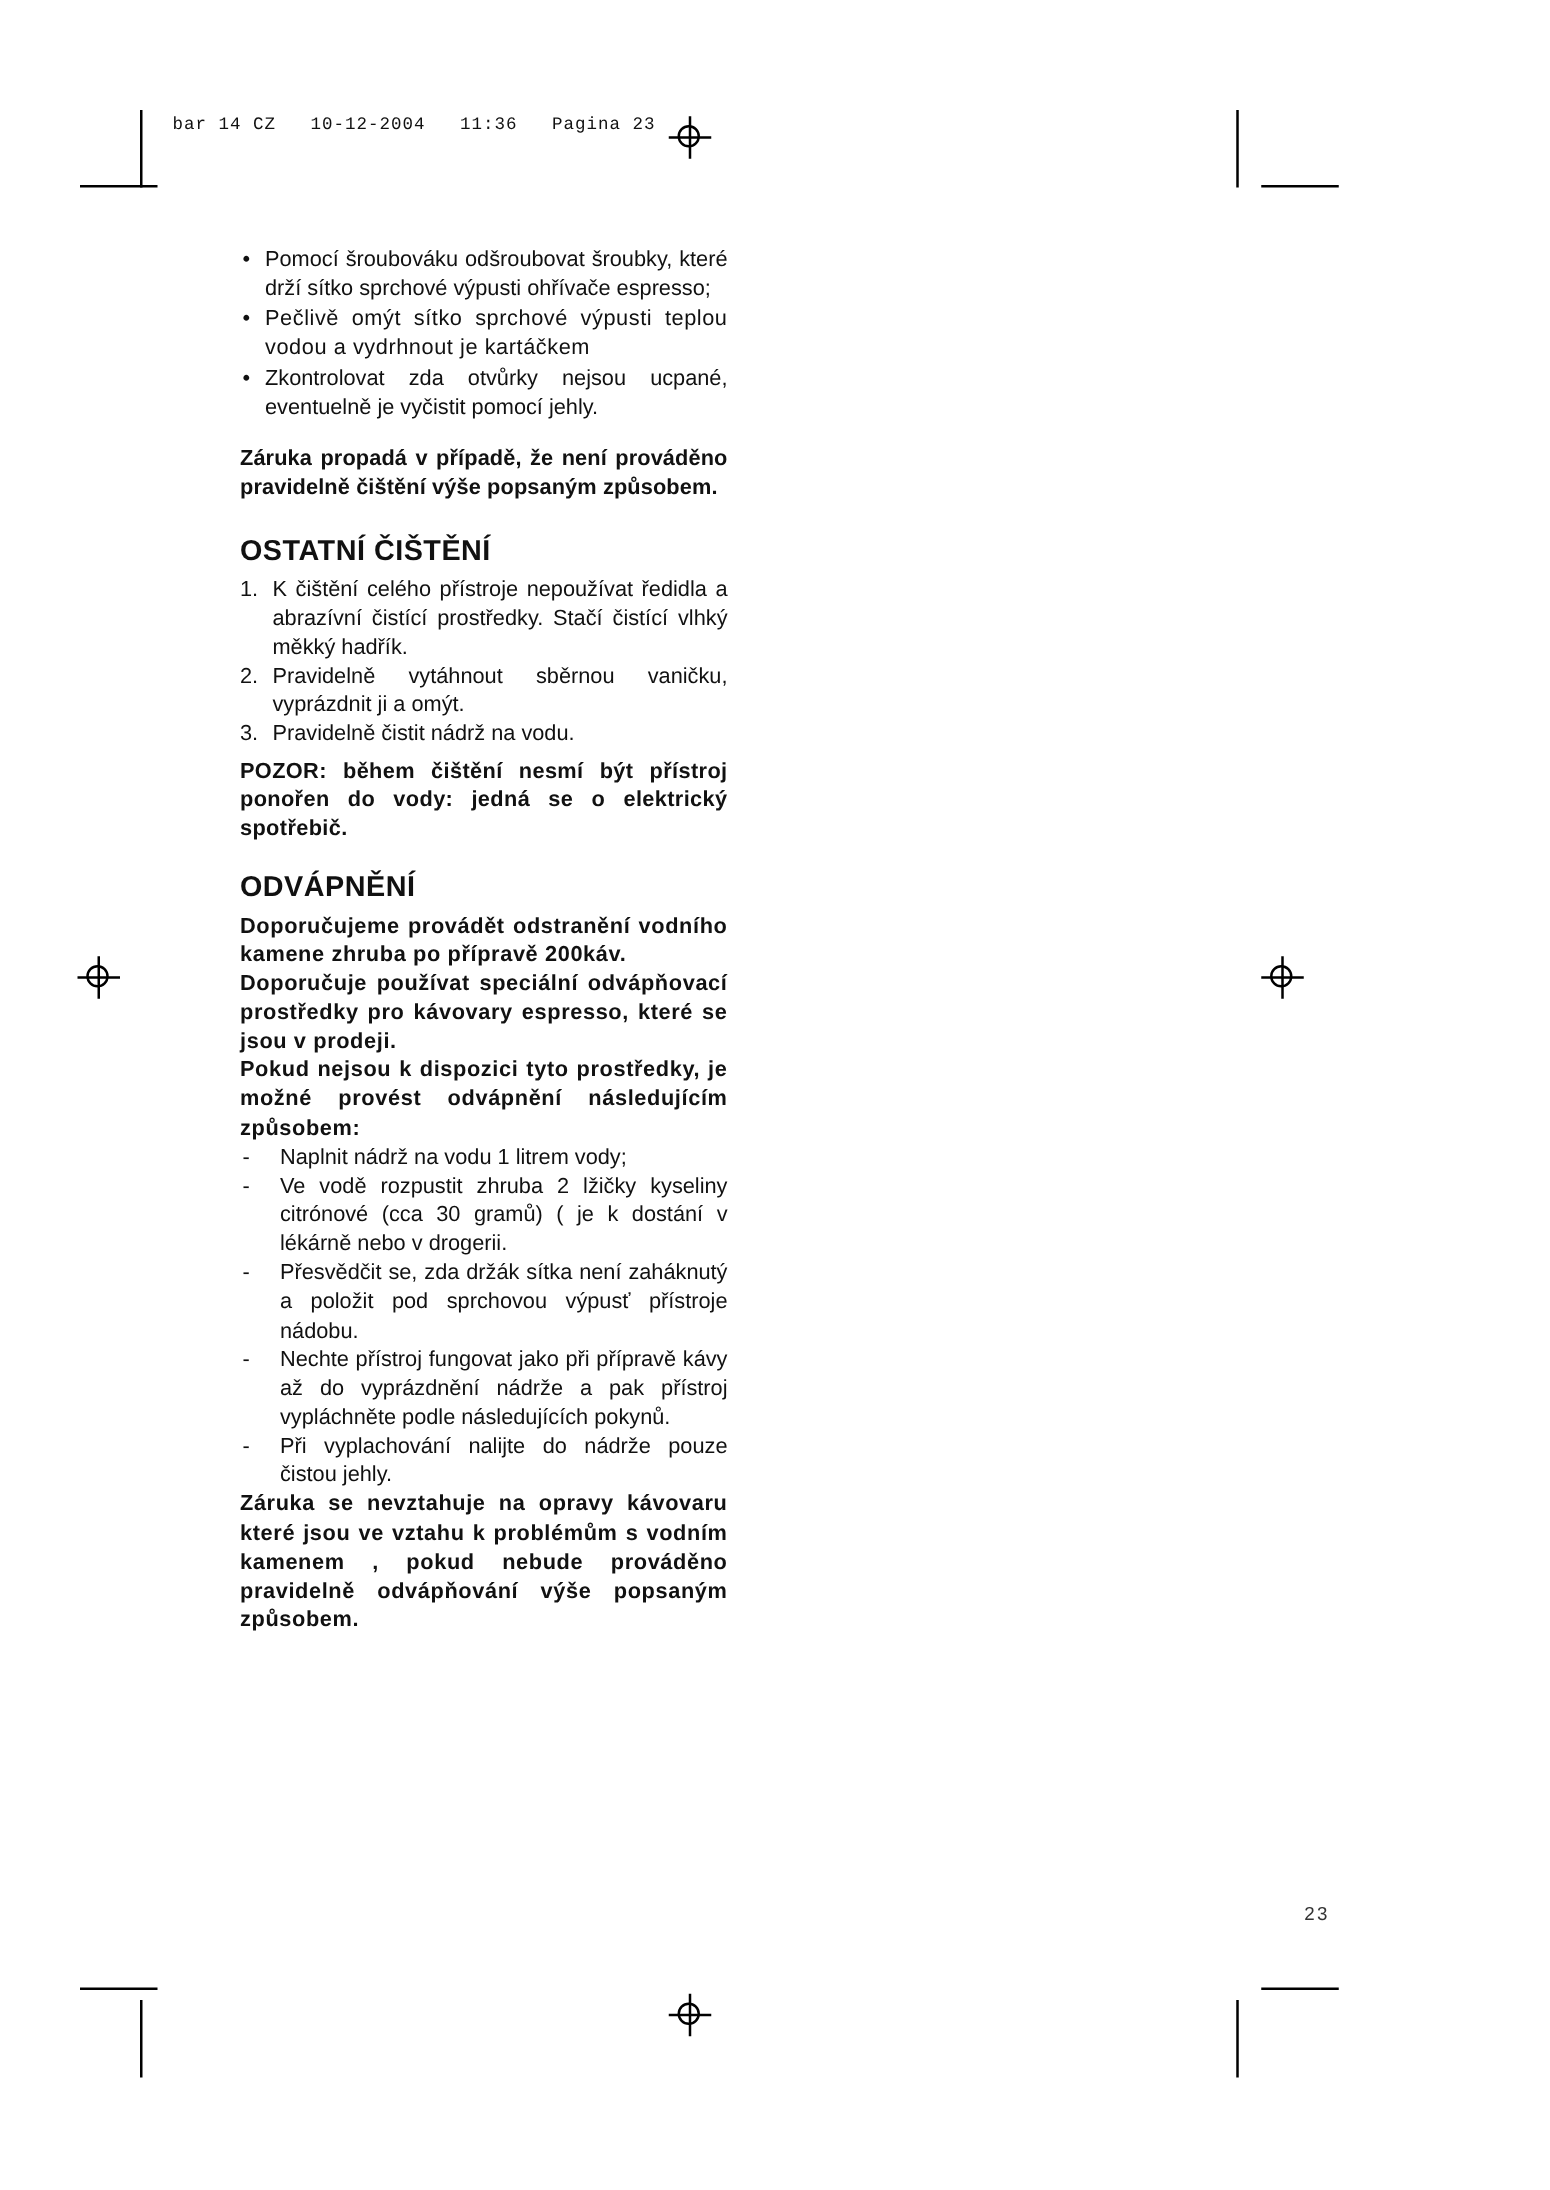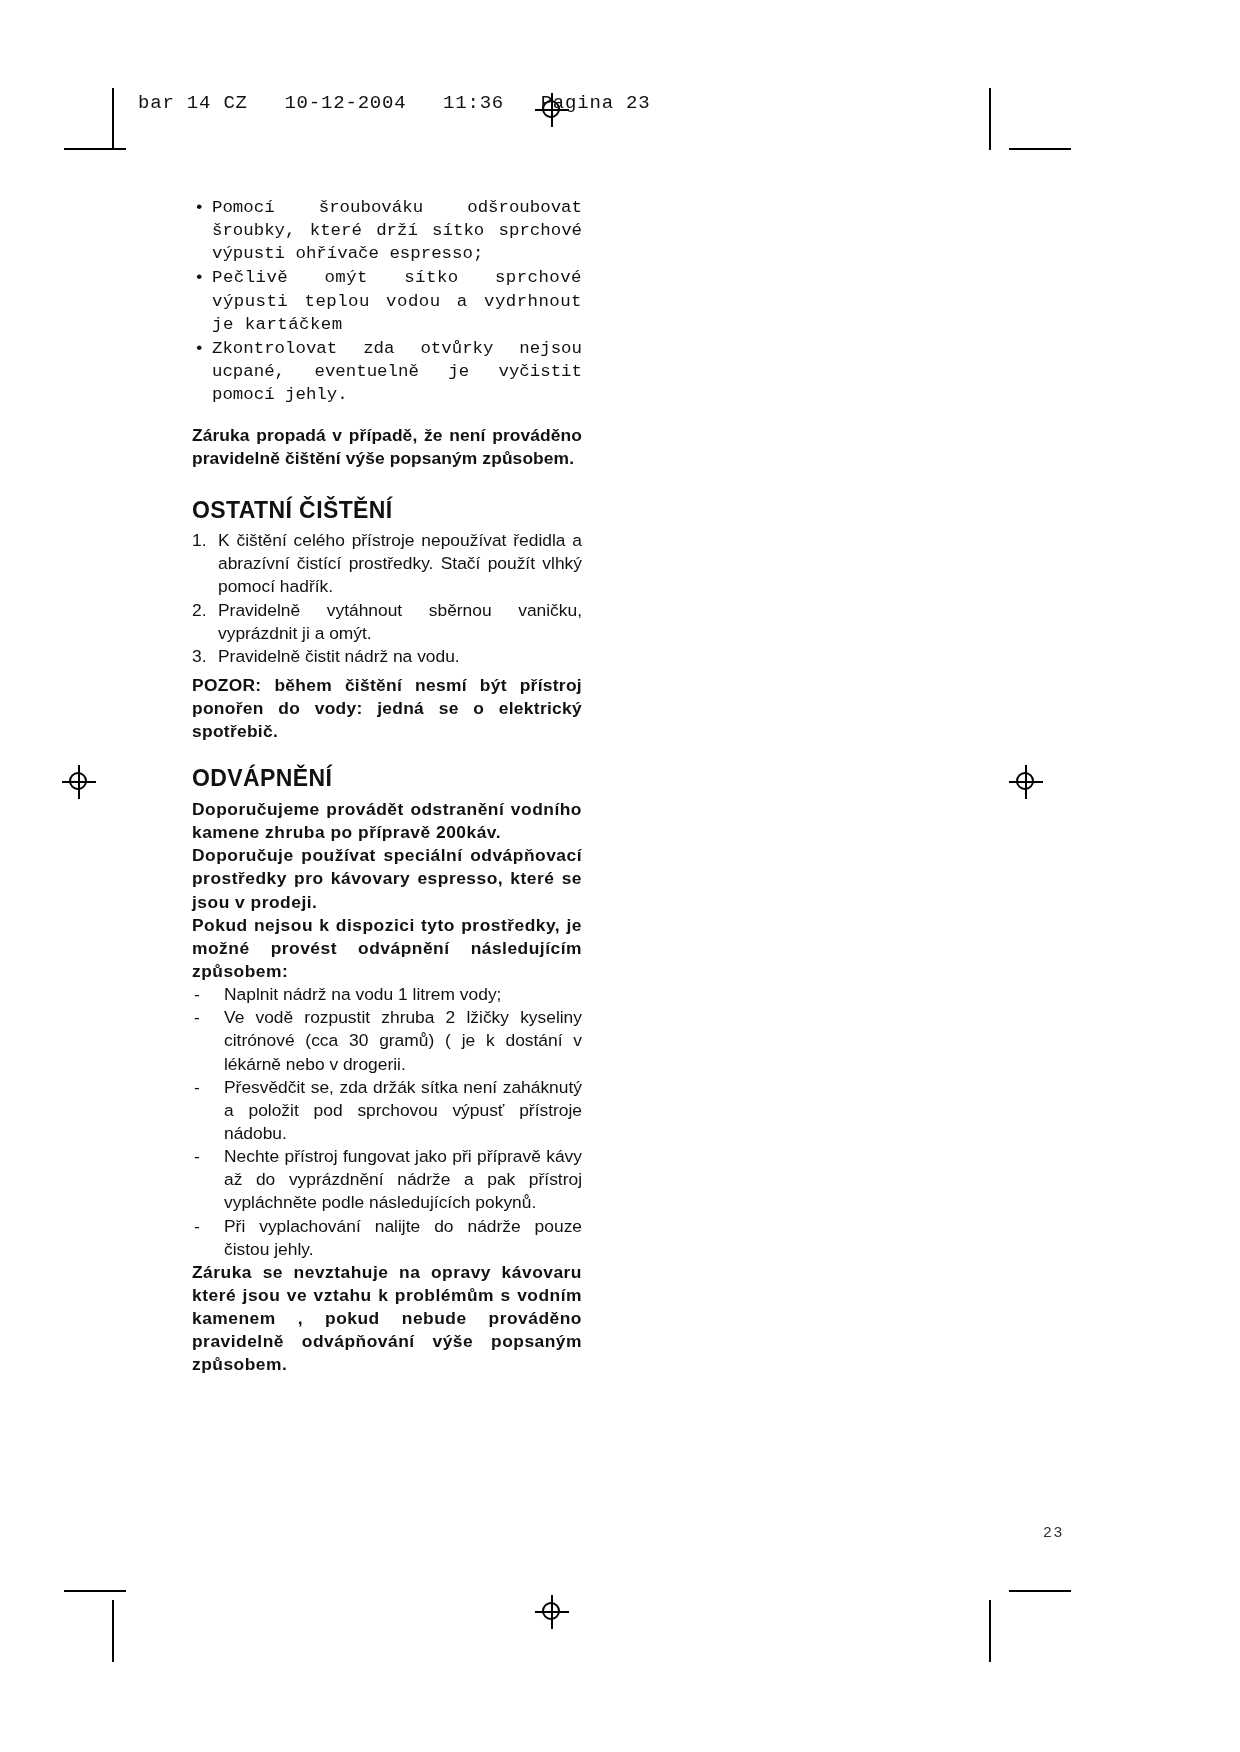--- a/index.html
+++ b/index.html
@@ -50,42 +50,41 @@
     height: 34px; width: 2px;
     background: #000;
   }
 
   
   .header-line {
     position: absolute;
     left: 138px;
     top: 92px;
     font-family: "Liberation Mono", monospace;
-    font-size: 19px;
+    font-size: 14px;
     letter-spacing: 0.8px;
     color: #111;
     white-space: pre;
   }
 
   
   .column {
     position: absolute;
     left: 192px;
     top: 196px;
     width: 390px;
     font-size: 17.4px;
     line-height: 1.33;
     color: #111;
   }
 
   .bullet-list {
     list-style: none;
     margin: 0 0 18px 0;
     padding: 0;
-    font-family: Liberation Mono, monospace;
   }
   .bullet-list li {
     position: relative;
     padding-left: 20px;
     margin-bottom: 1px;
     text-align: justify;
   }
   .bullet-list li::before {
     content: "\2022";
     position: absolute;
@@ -209,21 +208,21 @@
       <li>Zkontrolovat zda otvůrky nejsou ucpané, eventuelně je vyčistit pomocí jehly.</li>
     </ul>
 
     <p class="para tight">Záruka propadá v případě, že není prováděno pravidelně čištění výše popsaným způsobem.</p>
 
     <h2 class="section">OSTATNÍ ČIŠTĚNÍ</h2>
 
     <ol class="numlist">
       <li>
         <span class="num">1.</span>
-        <span>K čištění celého přístroje nepoužívat ředidla a abrazívní čistící prostředky. Stačí použít vlhký pomocí hadřík.</span>
+        <span>K čištění celého přístroje nepoužívat ředidla a abrazívní čistící prostředky. Stačí čistící vlhký měkký hadřík.</span>
       </li>
       <li>
         <span class="num">2.</span>
         <span>Pravidelně vytáhnout sběrnou vaničku, vyprázdnit ji a  omýt.</span>
       </li>
       <li>
         <span class="num">3.</span>
         <span>Pravidelně čistit nádrž na vodu.</span>
       </li>
     </ol>

